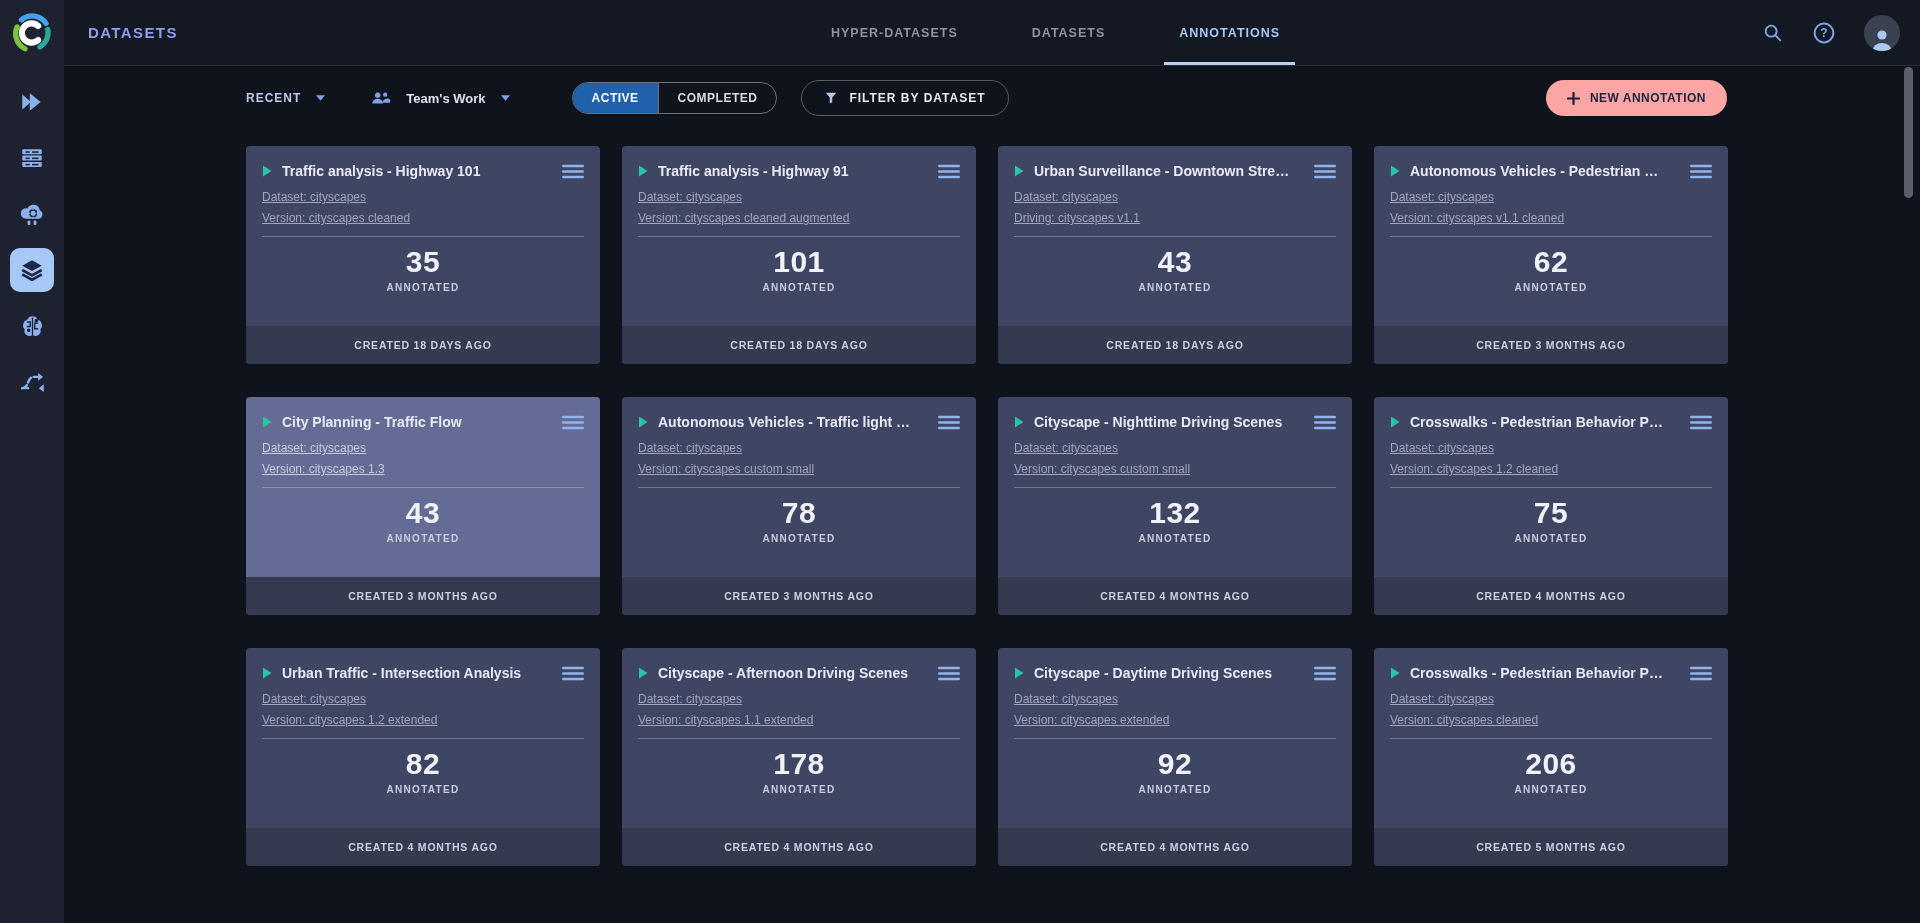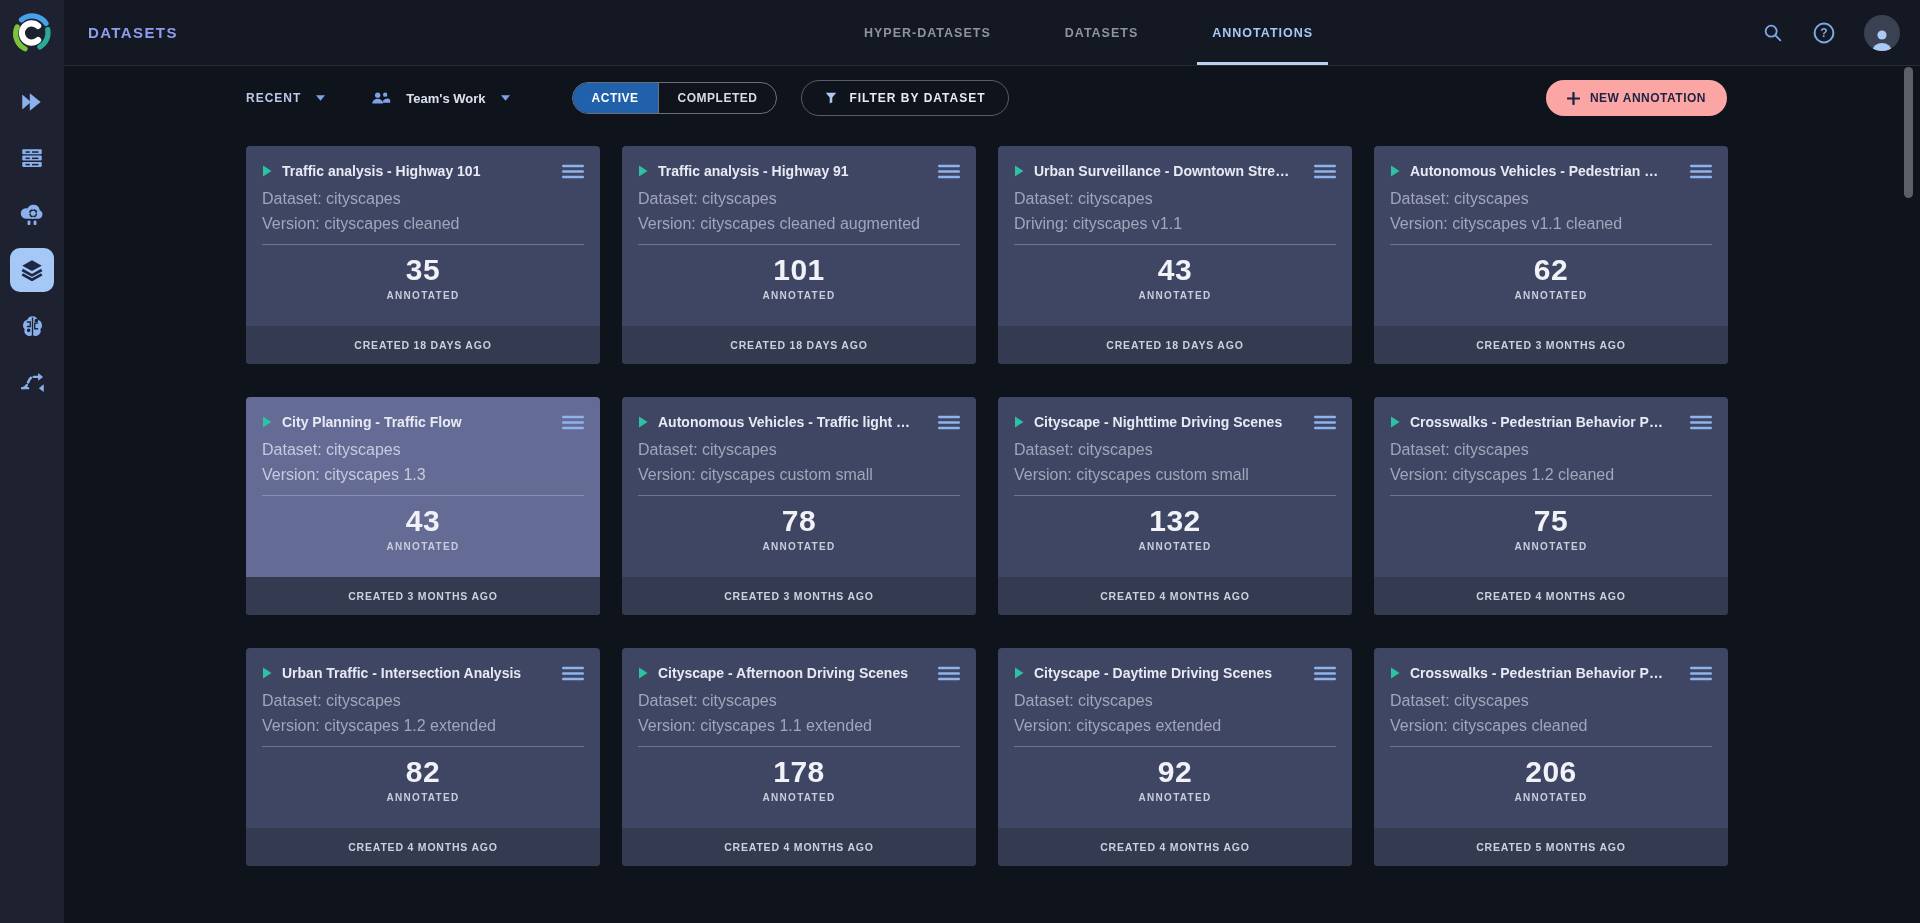--- a/index.html
+++ b/index.html
@@ -28,21 +28,21 @@
   
   .topbar {
     position:absolute; left:64px; top:0; right:0; height:66px;
     background:#141823; border-bottom:1px solid #252A37;
     display:flex; align-items:center; z-index:4;
   }
   .page-title {
     margin-left:24px; font-size:15px; font-weight:700;
     letter-spacing:1.4px; color:#8E9DEE;
   }
-  .tabs { position:absolute; left:785px; top:0; height:100%; display:flex; gap:44px; }
+  .tabs { position:absolute; left:752px; top:0; height:100%; display:flex; gap:44px; }
   .tab {
     height:100%; display:flex; align-items:center; padding:0 15px;
     font-size:12.5px; font-weight:700; letter-spacing:1px; color:#8D93A1;
     position:relative; cursor:pointer;
   }
   .tab.active { color:#A5C8F4; }
   .tab.active::after {
     content:""; position:absolute; left:0; right:0; bottom:0; height:3px;
     background:#B9CFF4;
   }
@@ -100,21 +100,21 @@
   }
   .card.highlighted { background:#646B94; }
   .card-body { flex:1; padding:13px 16px 0; }
   .card-title-row { display:flex; align-items:center; gap:10px; height:24px; }
   .play-icon { flex:0 0 auto; display:flex; }
   .card-title {
     flex:1; font-size:14px; font-weight:700; color:#E7EAF4;
     white-space:nowrap; overflow:hidden;
   }
   .menu-icon { flex:0 0 auto; display:flex; cursor:pointer; }
-  .card-meta { font-size:16px; color:#A0A6BB; margin-top:7px; }
+  .card-meta { font-size:12px; color:#A0A6BB; margin-top:7px;text-decoration:underline; }
   .highlighted .card-meta { color:#C6CBDE; }
   .card-divider { height:1px; background:rgba(255,255,255,.25); margin-top:11px; }
   .card-count {
     text-align:center; font-size:30px; font-weight:700; color:#F0F2F8;
     margin-top:8px; letter-spacing:.5px;
   }
   .card-count-label {
     text-align:center; font-size:10px; font-weight:700;
     letter-spacing:1.3px; color:#C8CDDC; margin-top:3px;
   }

